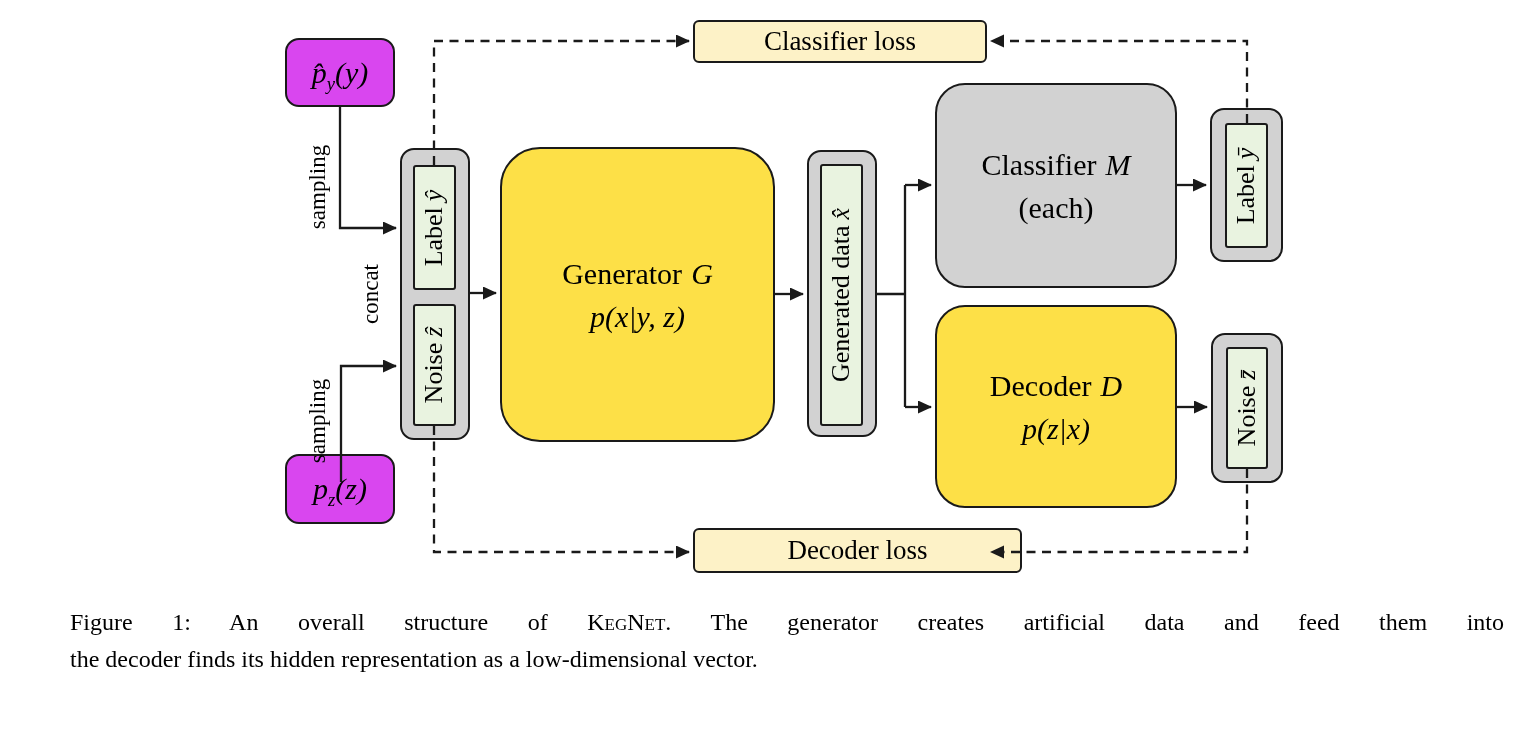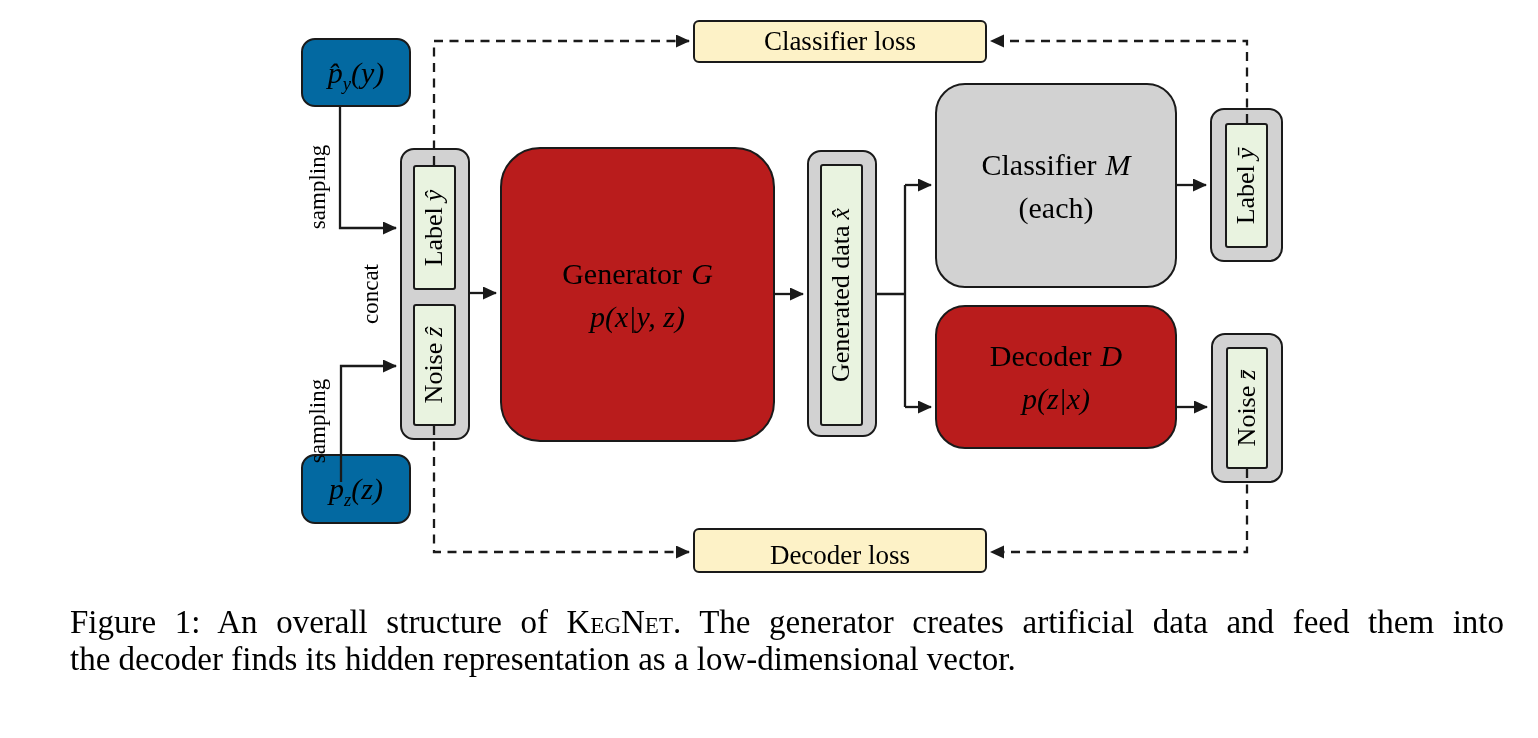--- a/index.html
+++ b/index.html
@@ -3,41 +3,41 @@
 <meta charset="utf-8">
 <style>
   html,body { margin:0; padding:0; background:#ffffff; }
   .canvas {
     position:relative; width:1538px; height:738px; background:#ffffff;
     font-family:"Liberation Serif", serif; color:#000; overflow:hidden;
   }
   .overlay { position:absolute; left:0; top:0; z-index:10; pointer-events:none; }
   .box { position:absolute; box-sizing:border-box; border:2.3px solid #1a1a1a; z-index:2; }
   .salmon {
-    background:#0369a1; border-radius:14px; display:flex; align-items:center;
-    justify-content:center; font-size:30px; font-style:italic;margin-left:16px;
+    background:#d946ef; border-radius:14px; display:flex; align-items:center;
+    justify-content:center; font-size:30px; font-style:italic;
   }
   .salmon sub { font-size:0.62em; font-style:italic; line-height:0; }
-  .blue  { background:#b91c1c; }
+  .blue  { background:#fde047; }
   .grayfill { background:#d2d2d2; }
   .bigbox { display:flex; flex-direction:column; align-items:center; justify-content:center;
             font-size:30px; line-height:43px; }
   .slim { background:#d2d2d2; border-radius:14px; }
   .green { background:#e9f3e0; border:2.4px solid #1a1a1a; border-radius:3px;
            display:flex; align-items:center; justify-content:center; z-index:3; }
   .rot { transform:rotate(-90deg); white-space:nowrap; font-size:26px; }
   .loss { background:#fdf2c7; border-radius:6px; display:flex; align-items:center;
           justify-content:center; font-size:27px; }
   .sidelabel { position:absolute; display:flex; align-items:center; justify-content:center; z-index:2; }
   .sidelabel .rot { font-size:23px; }
   .mi { font-style:italic; }
   .sym { margin-left:9px; }
   .sym2 { margin-left:6px; }
   .caption { position:absolute; left:70px; top:604px; width:1434px;
-             font-size:33px; line-height:37px; z-index:2; }
+             font-size:24px; line-height:37px; z-index:2; }
   .jline { text-align:justify; text-align-last:justify; }
   .sc { font-variant:small-caps; }
 </style>
 </head>
 <body>
 
 <div class="canvas">
 
   <svg class="overlay" width="1538" height="738">
     <defs>
@@ -97,38 +97,38 @@
   <div class="box slim" style="left:807px; top:150px; width:70px; height:287px;"></div>
   <div class="box green" style="left:820px; top:164px; width:43px; height:262px;">
     <span class="rot"><span>Generated data</span><span class="mi sym2">x̂</span></span>
   </div>
 
   <div class="box grayfill bigbox" style="left:935px; top:83px; width:242px; height:205px; border-radius:30px;">
     <div><span>Classifier</span><span class="mi sym">M</span></div>
     <div>(each)</div>
   </div>
 
-  <div class="box blue bigbox" style="left:935px; top:305px; width:242px; height:144px; border-radius:30px;">
+  <div class="box blue bigbox" style="left:935px; top:305px; width:242px; height:203px; border-radius:30px;">
     <div><span>Decoder</span><span class="mi sym">D</span></div>
     <div class="mi">p(z|x)</div>
   </div>
 
   <div class="box slim" style="left:1210px; top:108px; width:73px; height:154px;"></div>
   <div class="box green" style="left:1225px; top:123px; width:43px; height:125px;">
     <span class="rot"><span>Label</span><span class="mi sym2">ȳ</span></span>
   </div>
   <div class="box slim" style="left:1211px; top:333px; width:72px; height:150px;"></div>
   <div class="box green" style="left:1226px; top:347px; width:42px; height:122px;">
     <span class="rot"><span>Noise</span><span class="mi sym2">z̄</span></span>
   </div>
 
   <div class="box loss" style="left:693px; top:20px; width:294px; height:43px;">
     <span>Classifier loss</span>
   </div>
-  <div class="box loss" style="left:693px; top:528px; width:294px; height:45px;align-items:flex-end;">
+  <div class="box loss" style="left:693px; top:528px; width:329px; height:45px;">
     <span>Decoder loss</span>
   </div>
 
   <div class="caption">
     <div class="jline"><span>Figure 1: An overall structure of </span><span class="sc">KegNet</span><span>. The generator creates artificial data and feed them into</span></div>
     <div>the decoder finds its hidden representation as a low-dimensional vector.</div>
   </div>
 
 </div>
 

